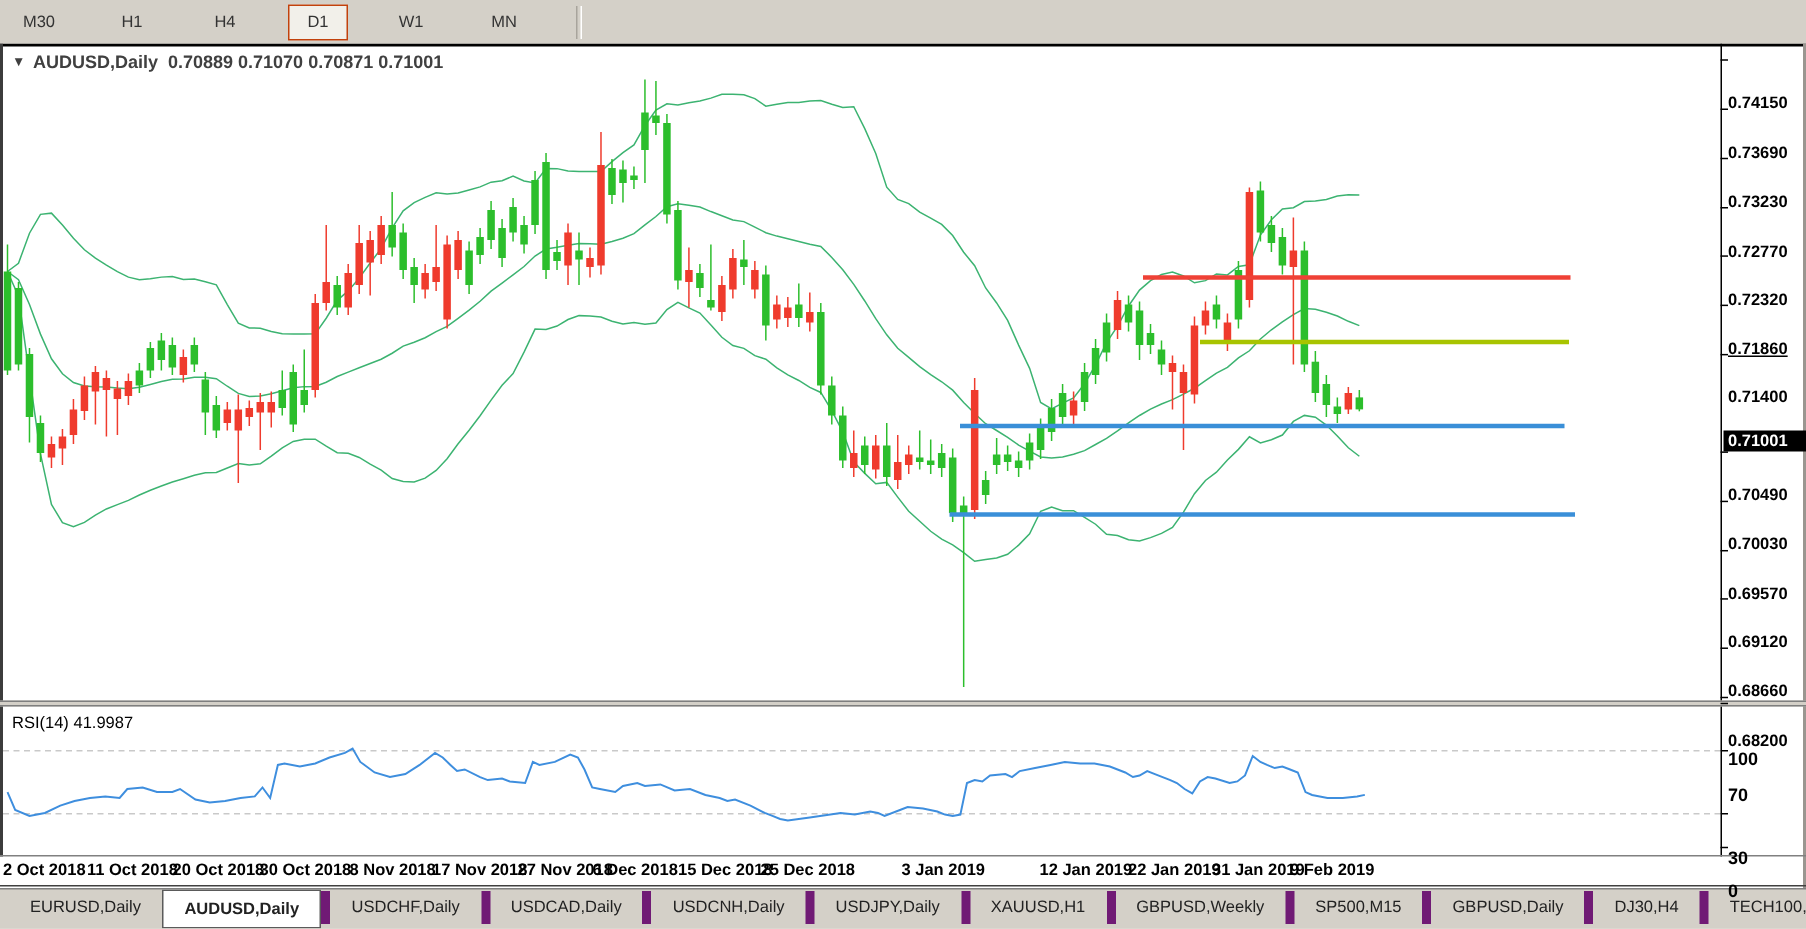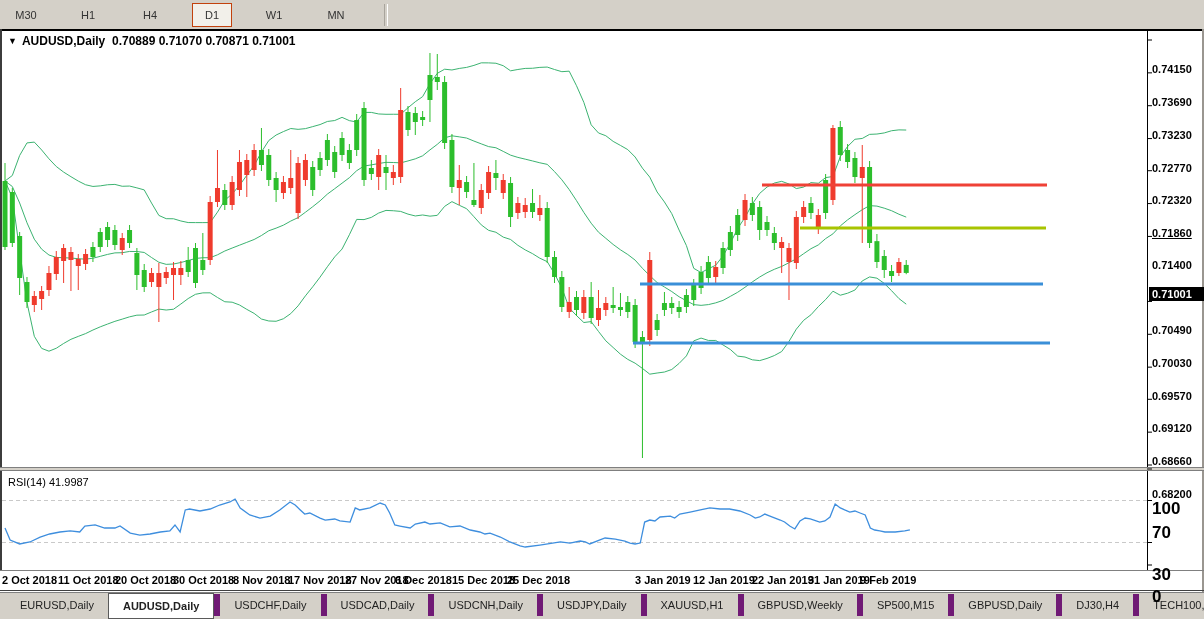--- a/index.html
+++ b/index.html
@@ -8,25 +8,25 @@
   
   .toolbar{position:absolute;left:0;top:0;width:1204px;height:29px;background:#d4d0c8;
            display:flex;align-items:center;padding-left:6px;box-sizing:border-box;gap:20px;}
   .tfbtn{min-width:38px;height:22px;display:flex;align-items:center;justify-content:center;
          font-size:11px;color:#333;margin-right:2px;border:1px solid transparent;cursor:default;}
   .tfbtn.active{background:#f2f0ea;border:1px solid #c2410c;}
   .toolbar .groove{width:2px;height:22px;border-left:1px solid #a8a49c;border-right:1px solid #ffffff;margin:0 6px;}
   
   svg.chartsvg{position:absolute;left:0;top:29px;z-index:0;}
   .overlay{position:absolute;z-index:2;}
-  .ohlc-title{left:8px;top:34px;font-size:12px;font-weight:700;color:#000000;letter-spacing:0px;}
+  .ohlc-title{left:8px;top:34px;font-size:12px;font-weight:700;color:#404040;letter-spacing:0px;}
   .ohlc-title .tri{font-size:9px;margin-right:5px;position:relative;top:-1px;}
   .rsi-title{left:8px;top:476px;font-size:11px;color:#000;}
   .pricelabel{position:absolute;left:1152px;width:52px;font-size:11px;font-weight:700;color:#000;z-index:2;}
-  .rsilabel{position:absolute;left:1152px;width:40px;font-size:17px;font-weight:700;color:#000;z-index:2;}
+  .rsilabel{position:absolute;left:1152px;width:40px;font-size:12px;font-weight:700;color:#000;z-index:2;}
   .curprice{position:absolute;left:1149px;width:55px;height:14px;background:#000;color:#fff;
             font-size:11px;font-weight:700;text-align:left;padding-left:3px;box-sizing:border-box;z-index:3;line-height:14px;}
   .datelabel{position:absolute;top:574px;font-size:11px;font-weight:700;color:#000;white-space:nowrap;z-index:2;}
   
   .tabbar{position:absolute;left:0;top:592px;width:1204px;height:27px;background:#d4d0c8;
           border-top:1px solid #808080;display:flex;align-items:flex-start;padding-left:6px;box-sizing:border-box;}
   .tab{height:22px;display:flex;align-items:center;padding:0 14px;font-size:11px;color:#222;
        white-space:nowrap;cursor:default;margin-top:1px;}
   .tab + .tab{border-left:6px solid #701a75;}
   .tab.active{background:#ffffff;border:1px solid #5a5a5a;border-left:1px solid #5a5a5a !important;
@@ -382,21 +382,21 @@
       <div class="datelabel" style="left: 2px;">2 Oct 2018</div>
       <div class="datelabel" style="left: 58px;">11 Oct 2018</div>
       <div class="datelabel" style="left: 115px;">20 Oct 2018</div>
       <div class="datelabel" style="left: 173px;">30 Oct 2018</div>
       <div class="datelabel" style="left: 233px;">8 Nov 2018</div>
       <div class="datelabel" style="left: 288px;">17 Nov 2018</div>
       <div class="datelabel" style="left: 345px;">27 Nov 2018</div>
       <div class="datelabel" style="left: 395px;">6 Dec 2018</div>
       <div class="datelabel" style="left: 452px;">15 Dec 2018</div>
       <div class="datelabel" style="left: 507px;">25 Dec 2018</div>
-      <div class="datelabel" style="left: 635px;">3 Jan 2019</div>
+      <div class="datelabel" style="left: 601px;">3 Jan 2019</div>
       <div class="datelabel" style="left: 693px;">12 Jan 2019</div>
       <div class="datelabel" style="left: 752px;">22 Jan 2019</div>
       <div class="datelabel" style="left: 808px;">31 Jan 2019</div>
       <div class="datelabel" style="left: 860px;">9 Feb 2019</div>
     </div>
 
   <div class="tabbar" id="tabbar">
       <div class="tab">EURUSD,Daily</div>
       <div class="tab active">AUDUSD,Daily</div>
       <div class="tab">USDCHF,Daily</div>

